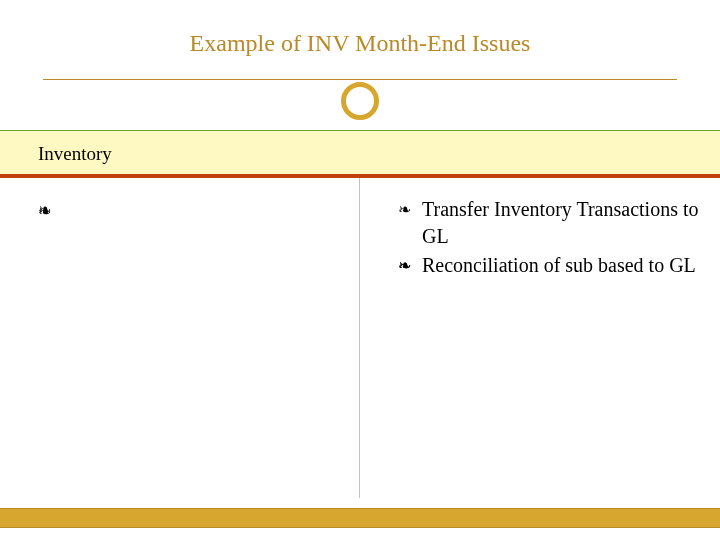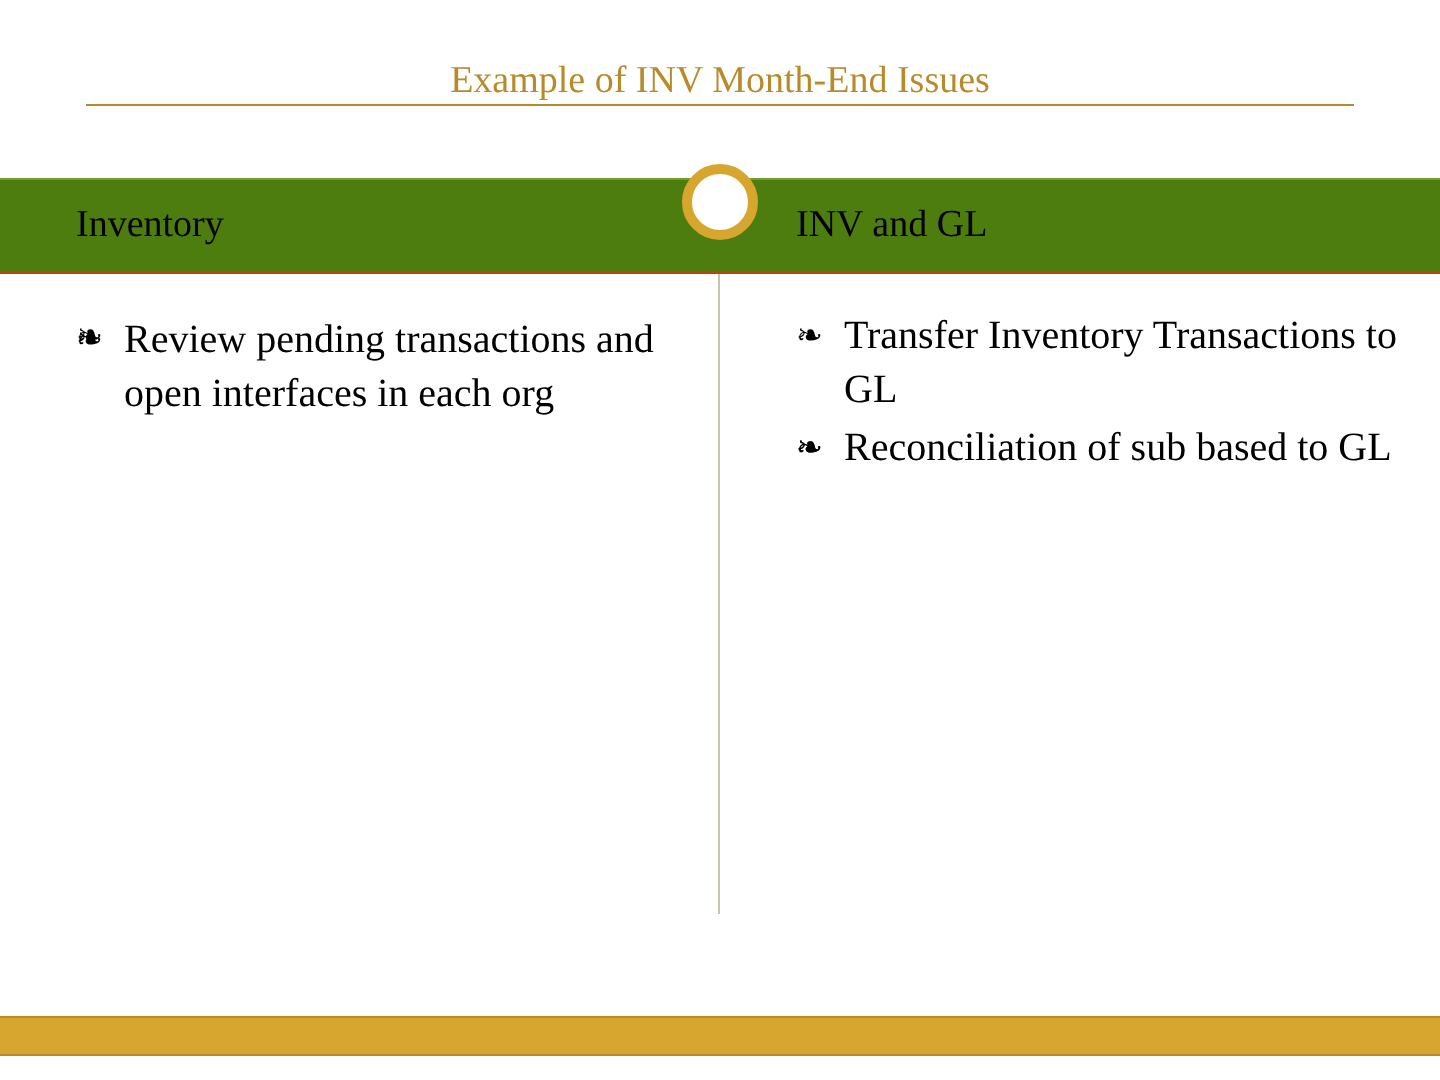--- a/index.html
+++ b/index.html
@@ -22,46 +22,46 @@
     padding: 30px 0 12px 0;
     text-align: center;
   }
   .title-line {
     border: none;
     border-top: 1.5px solid #b88a2a;
     width: 88%;
     margin: 0 auto;
   }
   .title {
-    font-size: 19px;
+    font-size: 24px;
     color: #b88a2a;
     font-weight: normal;
-    margin-bottom: 0;
+    margin-bottom: 22px;
   }
   .circle-ornament {
     width: 38px;
     height: 38px;
     border: 5px solid #d6a62e;
     border-radius: 50%;
     background: #fff;
     position: absolute;
     left: 50%;
     transform: translateX(-50%);
     top: 82px;
     z-index: 3;
   }
   .header-band {
-    background: #4d7c0f;
+    background: #fef9c3;
     width: 100%;
     display: flex;
     position: relative;
-    margin-top: 24px;
+    margin-top: 38px;
     height: 48px;
     border-top: 1px solid #6fa028;
-    border-bottom: 1px solid #c2410c;
+    border-bottom: 4px solid #c2410c;
   }
   .col-header {
     width: 50%;
     color: #000;
     font-size: 19px;
     padding: 12px 18px 10px 38px;
     font-family: Georgia, serif;
   }
   .content-area {
     display: flex;
@@ -108,31 +108,29 @@
 <div class="slide">
 
   <div class="title-area">
     <h1 class="title">Example of INV Month-End Issues</h1>
     <hr class="title-line">
     <div class="circle-ornament"></div>
   </div>
 
   <div class="header-band">
     <div class="col-header">Inventory</div>
-    <div class="col-header">INV and GL</div>
   </div>
 
   <div class="content-area">
     <div class="content-col">
       <div class="bullet-item">
         <span class="glyph">❧</span>
       </div>
       <div class="bullet-item">
         <span class="glyph">❧</span>
-        <span>Review pending transactions and open interfaces in each org</span>
       </div>
     </div>
     <div class="content-col">
       <div class="bullet-item">
         <span class="glyph">❧</span>
         <span>Transfer Inventory Transactions to GL</span>
       </div>
       <div class="bullet-item">
         <span class="glyph">❧</span>
       </div>

